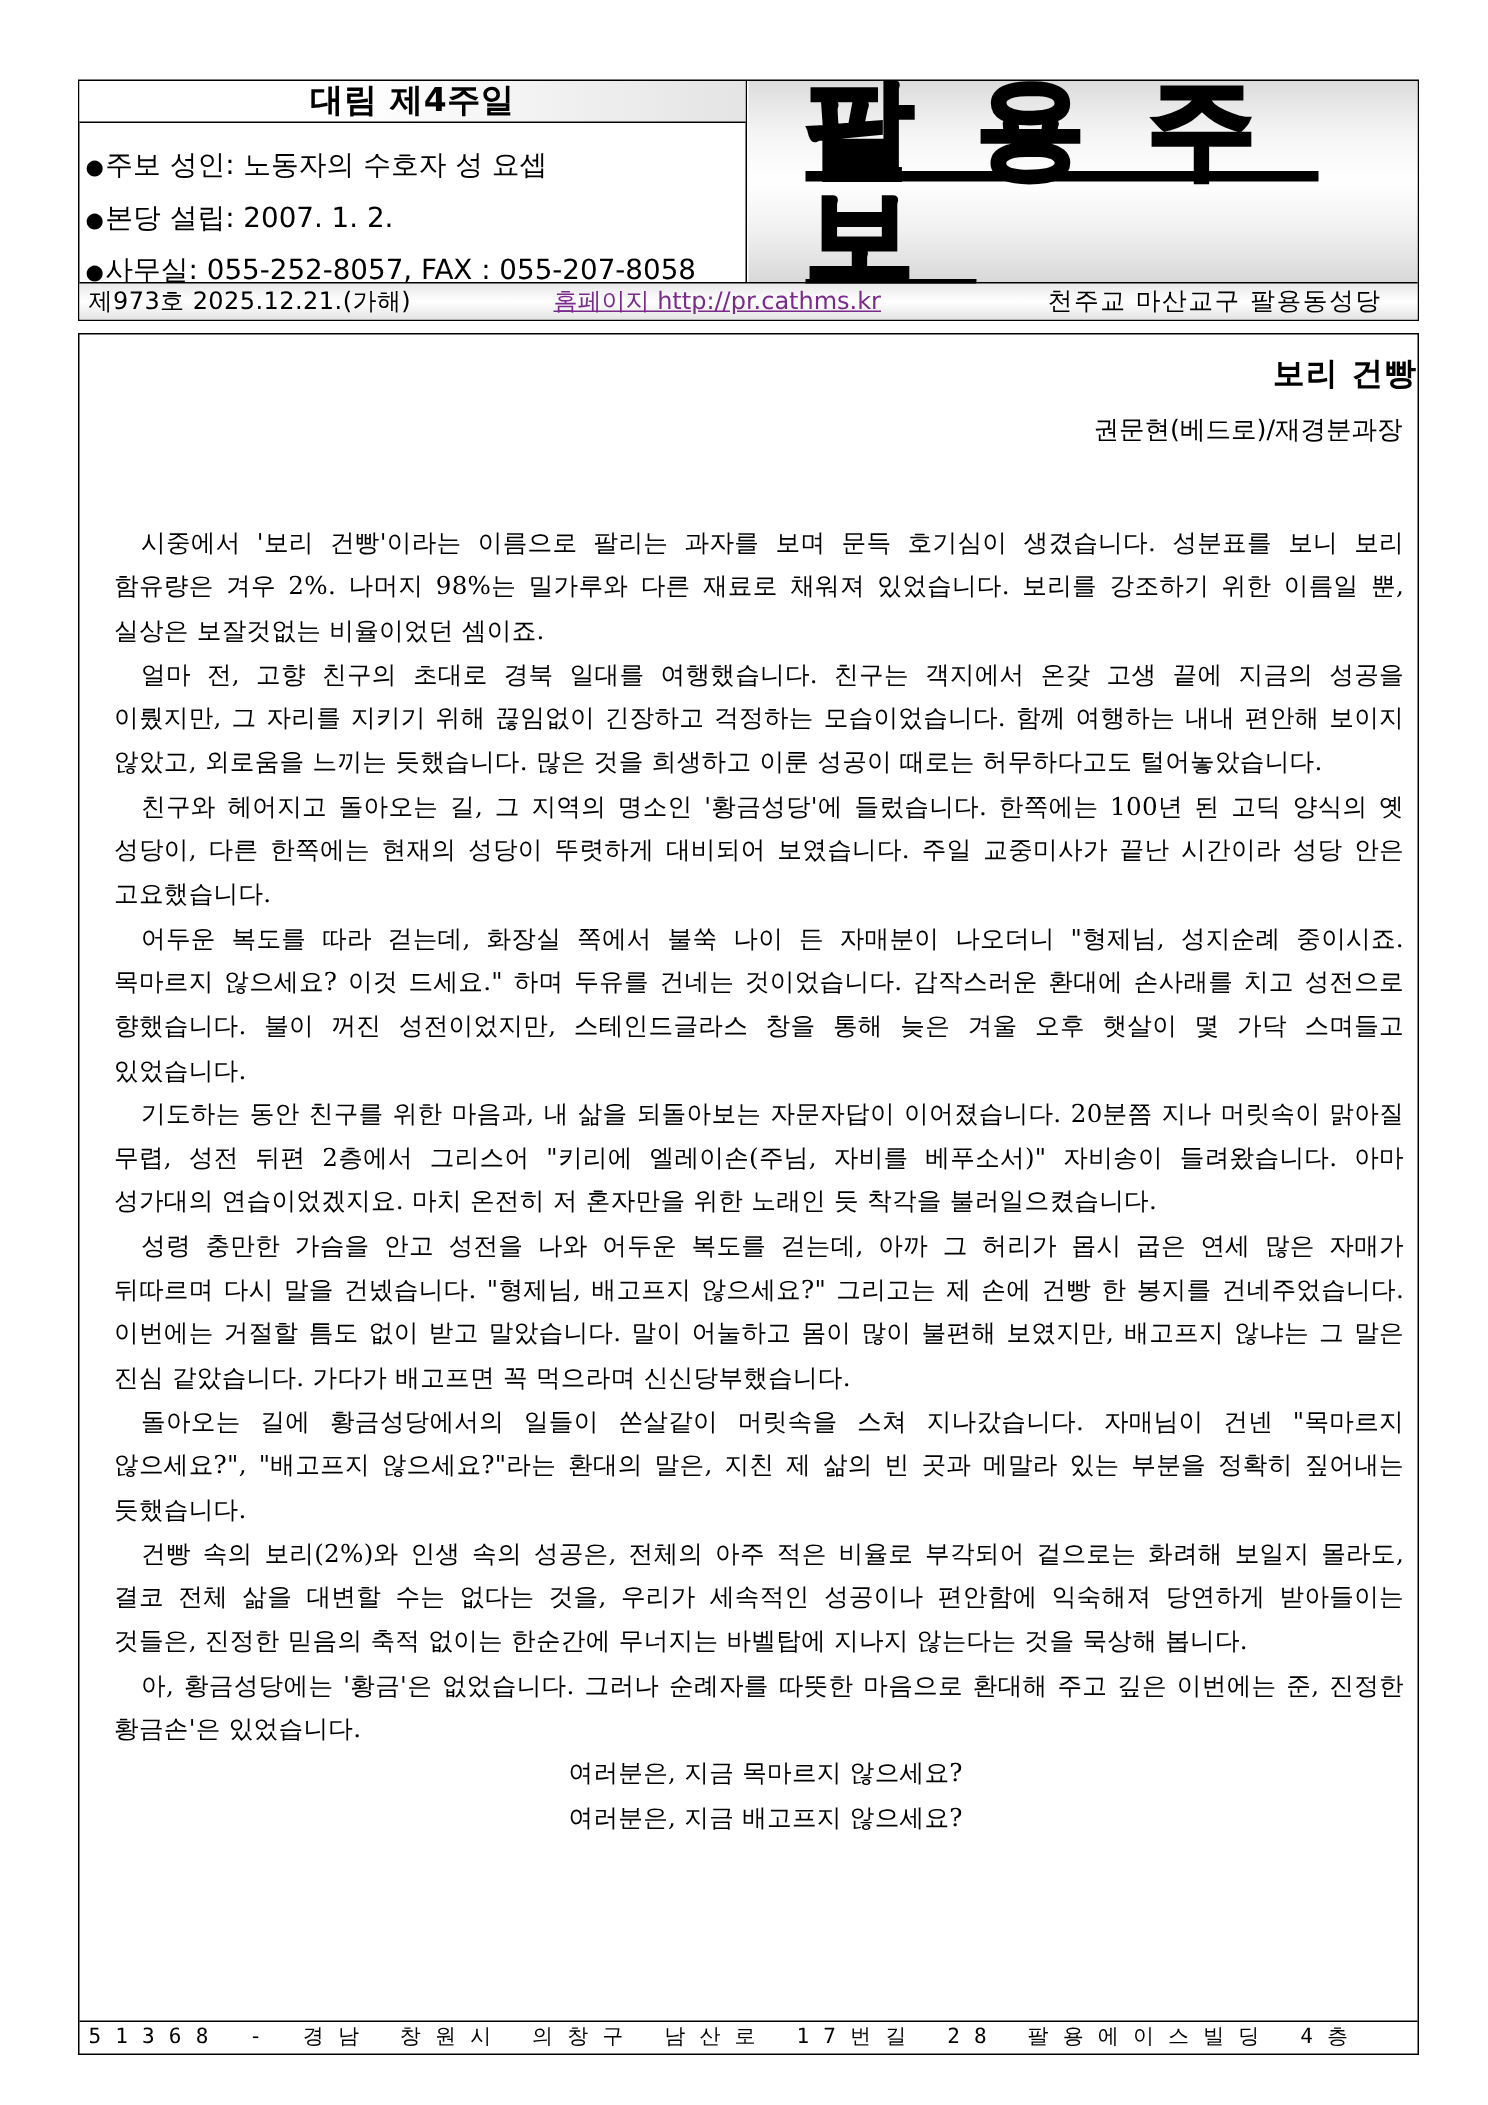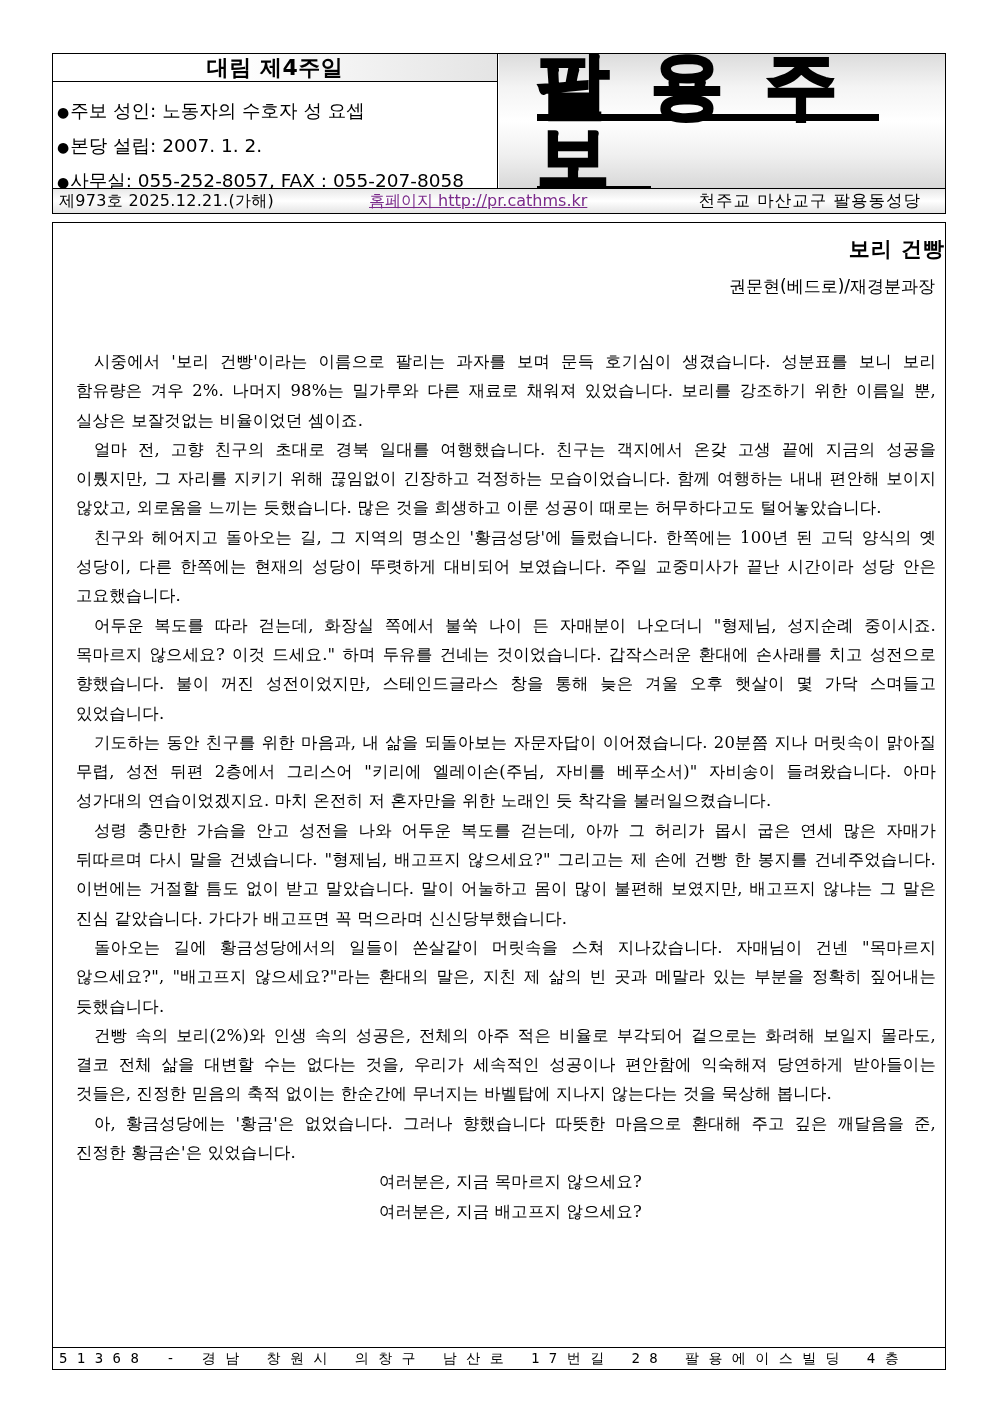--- a/index.html
+++ b/index.html
@@ -120,19 +120,19 @@
 
   <div class="art-body">
     <p>시중에서 '보리 건빵'이라는 이름으로 팔리는 과자를 보며 문득 호기심이 생겼습니다. 성분표를 보니 보리 함유량은 겨우 2%. 나머지 98%는 밀가루와 다른 재료로 채워져 있었습니다. 보리를 강조하기 위한 이름일 뿐, 실상은 보잘것없는 비율이었던 셈이죠.</p>
     <p>얼마 전, 고향 친구의 초대로 경북 일대를 여행했습니다. 친구는 객지에서 온갖 고생 끝에 지금의 성공을 이뤘지만, 그 자리를 지키기 위해 끊임없이 긴장하고 걱정하는 모습이었습니다. 함께 여행하는 내내 편안해 보이지 않았고, 외로움을 느끼는 듯했습니다. 많은 것을 희생하고 이룬 성공이 때로는 허무하다고도 털어놓았습니다.</p>
     <p>친구와 헤어지고 돌아오는 길, 그 지역의 명소인 '황금성당'에 들렀습니다. 한쪽에는 100년 된 고딕 양식의 옛 성당이, 다른 한쪽에는 현재의 성당이 뚜렷하게 대비되어 보였습니다. 주일 교중미사가 끝난 시간이라 성당 안은 고요했습니다.</p>
     <p>어두운 복도를 따라 걷는데, 화장실 쪽에서 불쑥 나이 든 자매분이 나오더니 "형제님, 성지순례 중이시죠. 목마르지 않으세요? 이것 드세요." 하며 두유를 건네는 것이었습니다. 갑작스러운 환대에 손사래를 치고 성전으로 향했습니다. 불이 꺼진 성전이었지만, 스테인드글라스 창을 통해 늦은 겨울 오후 햇살이 몇 가닥 스며들고 있었습니다.</p>
     <p>기도하는 동안 친구를 위한 마음과, 내 삶을 되돌아보는 자문자답이 이어졌습니다. 20분쯤 지나 머릿속이 맑아질 무렵, 성전 뒤편 2층에서 그리스어 "키리에 엘레이손(주님, 자비를 베푸소서)" 자비송이 들려왔습니다. 아마 성가대의 연습이었겠지요. 마치 온전히 저 혼자만을 위한 노래인 듯 착각을 불러일으켰습니다.</p>
     <p>성령 충만한 가슴을 안고 성전을 나와 어두운 복도를 걷는데, 아까 그 허리가 몹시 굽은 연세 많은 자매가 뒤따르며 다시 말을 건넸습니다. "형제님, 배고프지 않으세요?" 그리고는 제 손에 건빵 한 봉지를 건네주었습니다. 이번에는 거절할 틈도 없이 받고 말았습니다. 말이 어눌하고 몸이 많이 불편해 보였지만, 배고프지 않냐는 그 말은 진심 같았습니다. 가다가 배고프면 꼭 먹으라며 신신당부했습니다.</p>
     <p>돌아오는 길에 황금성당에서의 일들이 쏜살같이 머릿속을 스쳐 지나갔습니다. 자매님이 건넨 "목마르지 않으세요?", "배고프지 않으세요?"라는 환대의 말은, 지친 제 삶의 빈 곳과 메말라 있는 부분을 정확히 짚어내는 듯했습니다.</p>
     <p>건빵 속의 보리(2%)와 인생 속의 성공은, 전체의 아주 적은 비율로 부각되어 겉으로는 화려해 보일지 몰라도, 결코 전체 삶을 대변할 수는 없다는 것을, 우리가 세속적인 성공이나 편안함에 익숙해져 당연하게 받아들이는 것들은, 진정한 믿음의 축적 없이는 한순간에 무너지는 바벨탑에 지나지 않는다는 것을 묵상해 봅니다.</p>
-    <p>아, 황금성당에는 '황금'은 없었습니다. 그러나 향했습니다 따뜻한 마음으로 환대해 주고 깊은 깨달음을 준, 진정한 황금손'은 있었습니다.</p>
+    <p>아, 황금성당에는 '황금'은 없었습니다. 그러나 순례자를 따뜻한 마음으로 환대해 주고 깊은 이번에는 준, 진정한 황금손'은 있었습니다.</p>
     <div class="art-closing">여러분은, 지금 목마르지 않으세요?</div>
     <div class="art-closing">여러분은, 지금 배고프지 않으세요?</div>
   </div>
 
   <div class="addr-bar">5 1 3 6 8   -   경 남   창 원 시   의 창 구   남 산 로   1 7 번 길   2 8   팔 용 에 이 스 빌 딩   4 층</div>
 </div>
 
 </body></html>

